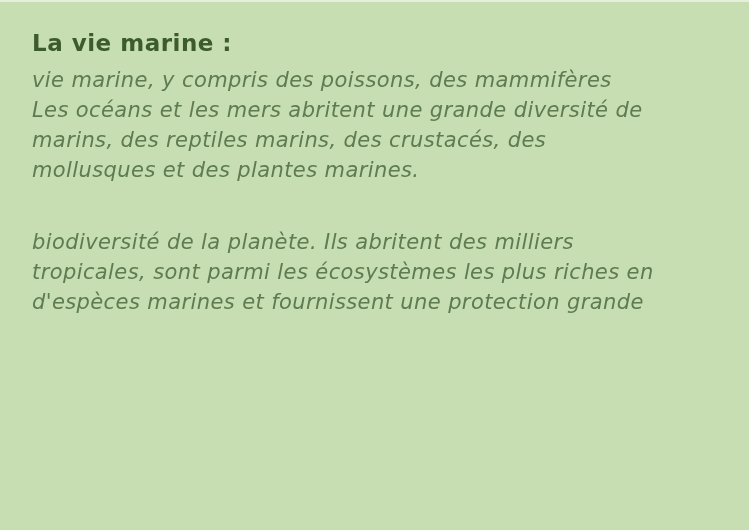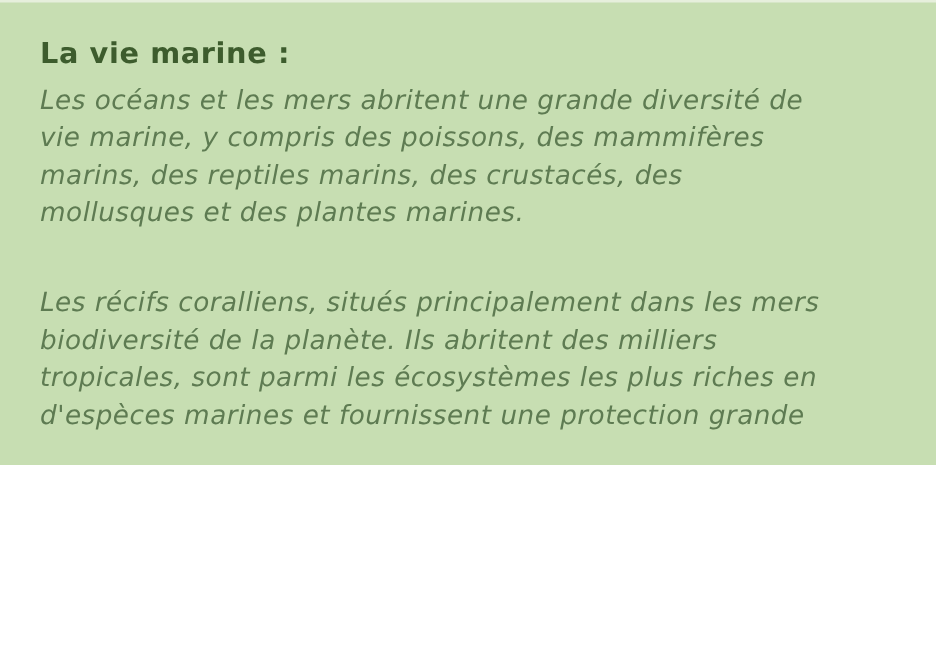--- a/index.html
+++ b/index.html
@@ -2,21 +2,21 @@
 <html style="--background: #c7deb2; --top_edge: #eef3e6; --title_text: #3d5c2d; --body_text: #5e7b52; --footer_text: #8fa585; --pill_bg: #daeeac; --pill_text: #9aa88e;"><head>
 <meta charset="utf-8">
 <style>
   html, body {
     margin: 0;
     padding: 0;
   }
   .slide {
     position: relative;
     width: 749px;
-    height: 372px;
+    height: 530px;
     overflow: hidden;
     background: var(--background, #c7deb2);
     font-family: "DejaVu Sans", sans-serif;
   }
   .top-edge {
     position: absolute;
     top: 0; left: 0;
     width: 100%;
     height: 2px;
     background: var(--top_edge, #eef3e6);
@@ -57,28 +57,27 @@
 </style>
 </head>
 <body>
 
 <div class="slide">
   <div class="top-edge"></div>
 
   <h1 class="title">La vie marine :</h1>
 
   <div class="para para-1">
+    <div class="line">vie marine, y compris des poissons, des mammifères</div>
     <div class="line">Les océans et les mers abritent une grande diversité de</div>
-    <div class="line">vie marine, y compris des poissons, des mammifères</div>
     <div class="line">marins, des reptiles marins, des crustacés, des</div>
     <div class="line">mollusques et des plantes marines.</div>
   </div>
 
   <div class="para para-2">
-    <div class="line">Les récifs coralliens, situés principalement dans les mers</div>
     <div class="line">biodiversité de la planète. Ils abritent des milliers</div>
     <div class="line">tropicales, sont parmi les écosystèmes les plus riches en</div>
     <div class="line">d'espèces marines et fournissent une protection grande</div>
   </div>
 
   <div class="footer">
     
     
     
   </div>

